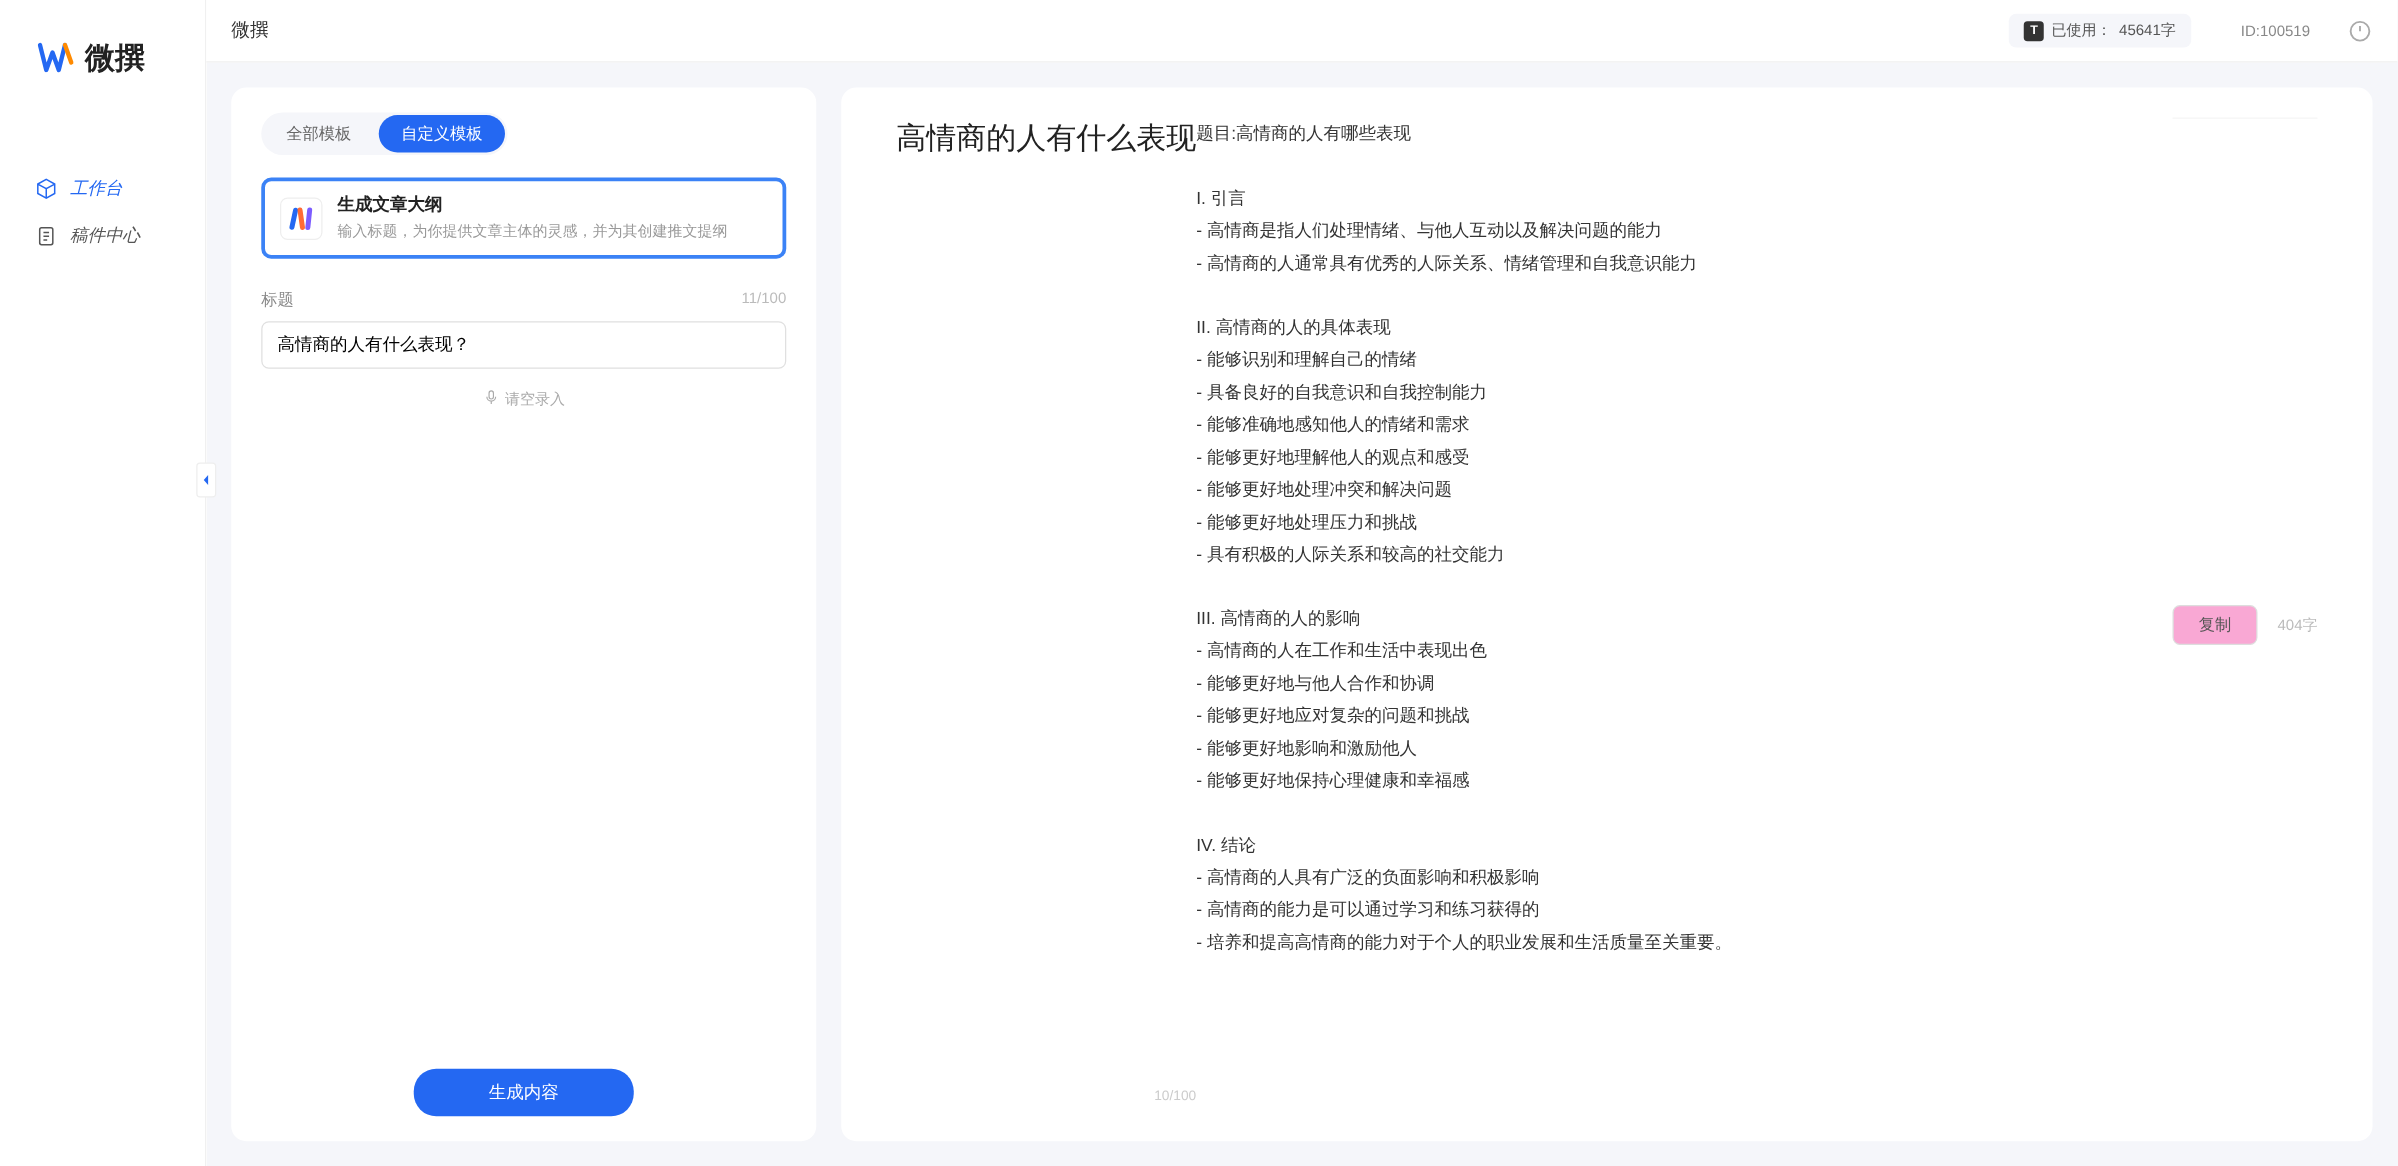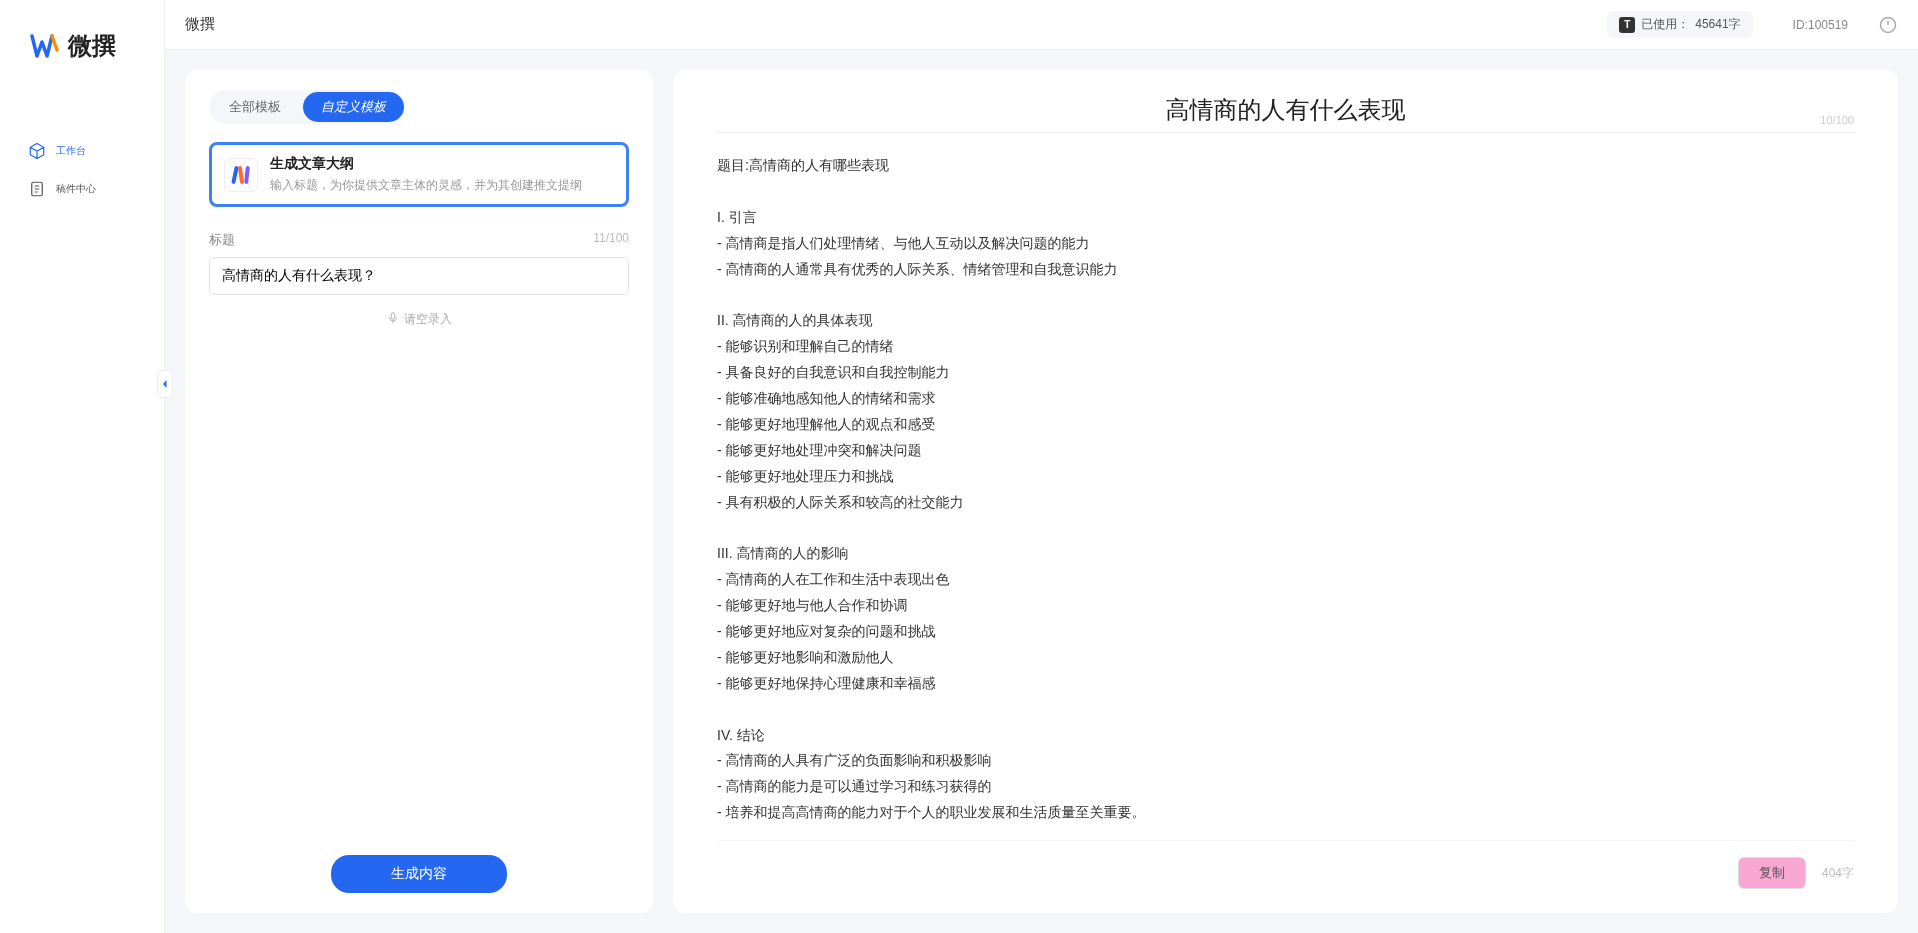--- a/index.html
+++ b/index.html
@@ -3,21 +3,21 @@
 <meta charset="utf-8">
 <style>
 * { margin: 0; padding: 0; box-sizing: border-box; }
 body { font-family: -apple-system, BlinkMacSystemFont, "Segoe UI", "PingFang SC", "Microsoft YaHei", sans-serif; background: #f5f6fa; width: 1918px; height: 933px; overflow: hidden; color: #333; }
 
 .sidebar { position: fixed; left: 0; top: 0; width: 165px; height: 100%; background: #fff; display: flex; flex-direction: column; border-right: 1px solid #f0f0f0; }
 .logo-area { padding: 30px 20px 20px 30px; display: flex; align-items: center; gap: 8px; }
 .logo-mark { width: 30px; height: 28px; }
 .logo-text { font-size: 24px; font-weight: 600; color: #222; }
 .nav { flex: 1; padding-top: 50px; }
-.nav-item { display: flex; align-items: center; gap: 10px; padding: 10px 20px 10px 28px; cursor: pointer; font-size: 10px; color: #555; }
+.nav-item { display: flex; align-items: center; gap: 10px; padding: 10px 20px 10px 28px; cursor: pointer; font-size: 14px; color: #555; font-style: italic; }
 .nav-item.active { color: #2468f2; }
 .nav-item svg { width: 18px; height: 18px; flex-shrink: 0; }
 .sidebar-footer { padding-bottom: 14px; }
 .footer-item { display: flex; align-items: center; gap: 10px; padding: 8px 20px 8px 28px; cursor: pointer; font-size: 14px; color: #555; }
 .footer-item svg { width: 18px; height: 18px; flex-shrink: 0; }
 .icp { font-size: 11px; color: #bbb; padding: 4px 0 0 28px; }
 
 .collapse-handle { position: fixed; left: 157px; top: 370px; width: 16px; height: 28px; background: #fff; border: 1px solid #eee; border-radius: 3px; display: flex; align-items: center; justify-content: center; cursor: pointer; z-index: 10; }
 .collapse-handle svg { width: 10px; height: 10px; fill: #2468f2; }
 
@@ -27,42 +27,42 @@
 .usage-pill { display: flex; align-items: center; gap: 6px; background: #f5f6fa; border-radius: 6px; padding: 5px 12px; font-size: 12px; color: #555; margin-right: 40px; }
 .usage-pill .t-icon { width: 16px; height: 16px; background: #333; color: #fff; border-radius: 3px; display: inline-flex; align-items: center; justify-content: center; font-size: 10px; font-weight: bold; }
 .id-text { font-size: 12px; color: #888; margin-right: 30px; }
 .power-btn { width: 20px; height: 20px; cursor: pointer; color: #aaa; }
 
 .main { position: fixed; left: 165px; top: 50px; right: 0; bottom: 0; display: flex; gap: 20px; padding: 20px; }
 
 .panel-left { width: 468px; background: #fff; border-radius: 12px; display: flex; flex-direction: column; padding: 20px 24px; }
 .tab-row { display: flex; gap: 4px; background: #f5f6fa; border-radius: 20px; padding: 2px; width: fit-content; margin-bottom: 18px; }
 .tab { padding: 6px 18px; border-radius: 18px; font-size: 13px; cursor: pointer; color: #666; }
-.tab.active { background: #2468f2; color: #fff; font-style: italic; }
+.tab.active { background: #2468f2; color: #fff; }
 
 .template-card { display: flex; gap: 12px; align-items: center; border: 3px solid #3b82f6; border-radius: 8px; padding: 10px 12px; margin-bottom: 24px; }
 .template-icon { width: 34px; height: 34px; background: #fff; border: 1px solid #eee; border-radius: 6px; display: flex; align-items: center; justify-content: center; }
 .template-icon span { display: inline-block; width: 4px; height: 18px; border-radius: 2px; margin: 0 1px; }
 .template-icon .b1 { background: #2468f2; transform: rotate(12deg); }
 .template-icon .b2 { background: #ff6b35; transform: rotate(-8deg); }
 .template-icon .b3 { background: #7c5cff; transform: rotate(6deg); }
 .template-text .tt-title { font-size: 14px; font-weight: 600; color: #222; margin-bottom: 4px; }
 .template-text .tt-desc { font-size: 12px; color: #999; }
 
 .field-label { display: flex; justify-content: space-between; font-size: 13px; color: #888; margin-bottom: 8px; }
 .field-counter { color: #bbb; font-size: 12px; }
 .title-input { width: 100%; border: 1px solid #e0e0e0; border-radius: 6px; padding: 10px 12px; font-size: 14px; outline: none; margin-bottom: 16px; }
 
 .voice-hint { text-align: center; font-size: 12px; color: #aaa; display: flex; align-items: flex-start; justify-content: center; gap: 4px; }
 .voice-hint svg { width: 14px; height: 14px; }
 
 .panel-left-footer { margin-top: auto; display: flex; justify-content: center; padding-top: 20px; }
 .generate-btn { background: #2468f2; color: #fff; border: none; border-radius: 18px; padding: 10px 60px; font-size: 14px; cursor: pointer; }
 
-.panel-right { flex: 1; background: #fff; border-radius: 12px; display: flex; flex-direction: column; padding: 24px 44px; }
+.panel-right { flex: 1; background: #fff; border-radius: 12px; display: flex; flex-direction: row; padding: 24px 44px; }
 .output-title-row { position: relative; margin-bottom: 6px; }
 .output-title { text-align: center; font-size: 24px; font-family: "SimSun", serif; font-weight: 500; color: #222; }
 .output-title-counter { position: absolute; right: 0; bottom: 0; font-size: 11px; color: #ccc; }
 .output-divider { border-top: 1px solid #eee; margin-bottom: 20px; }
 .output-body { flex: 1; font-size: 14px; line-height: 1.85; color: #333; white-space: pre-line; overflow-y: auto; padding-bottom: 10px; }
 .output-footer { display: flex; justify-content: flex-end; align-items: center; gap: 16px; padding-top: 16px; border-top: 1px solid #f5f5f5; }
 .copy-btn { border: 1px solid #ddd; background: #f9a8d4; border-radius: 6px; padding: 6px 20px; font-size: 13px; color: #555; cursor: pointer; }
 .word-count { font-size: 12px; color: #bbb; }
 </style>
 </head>

